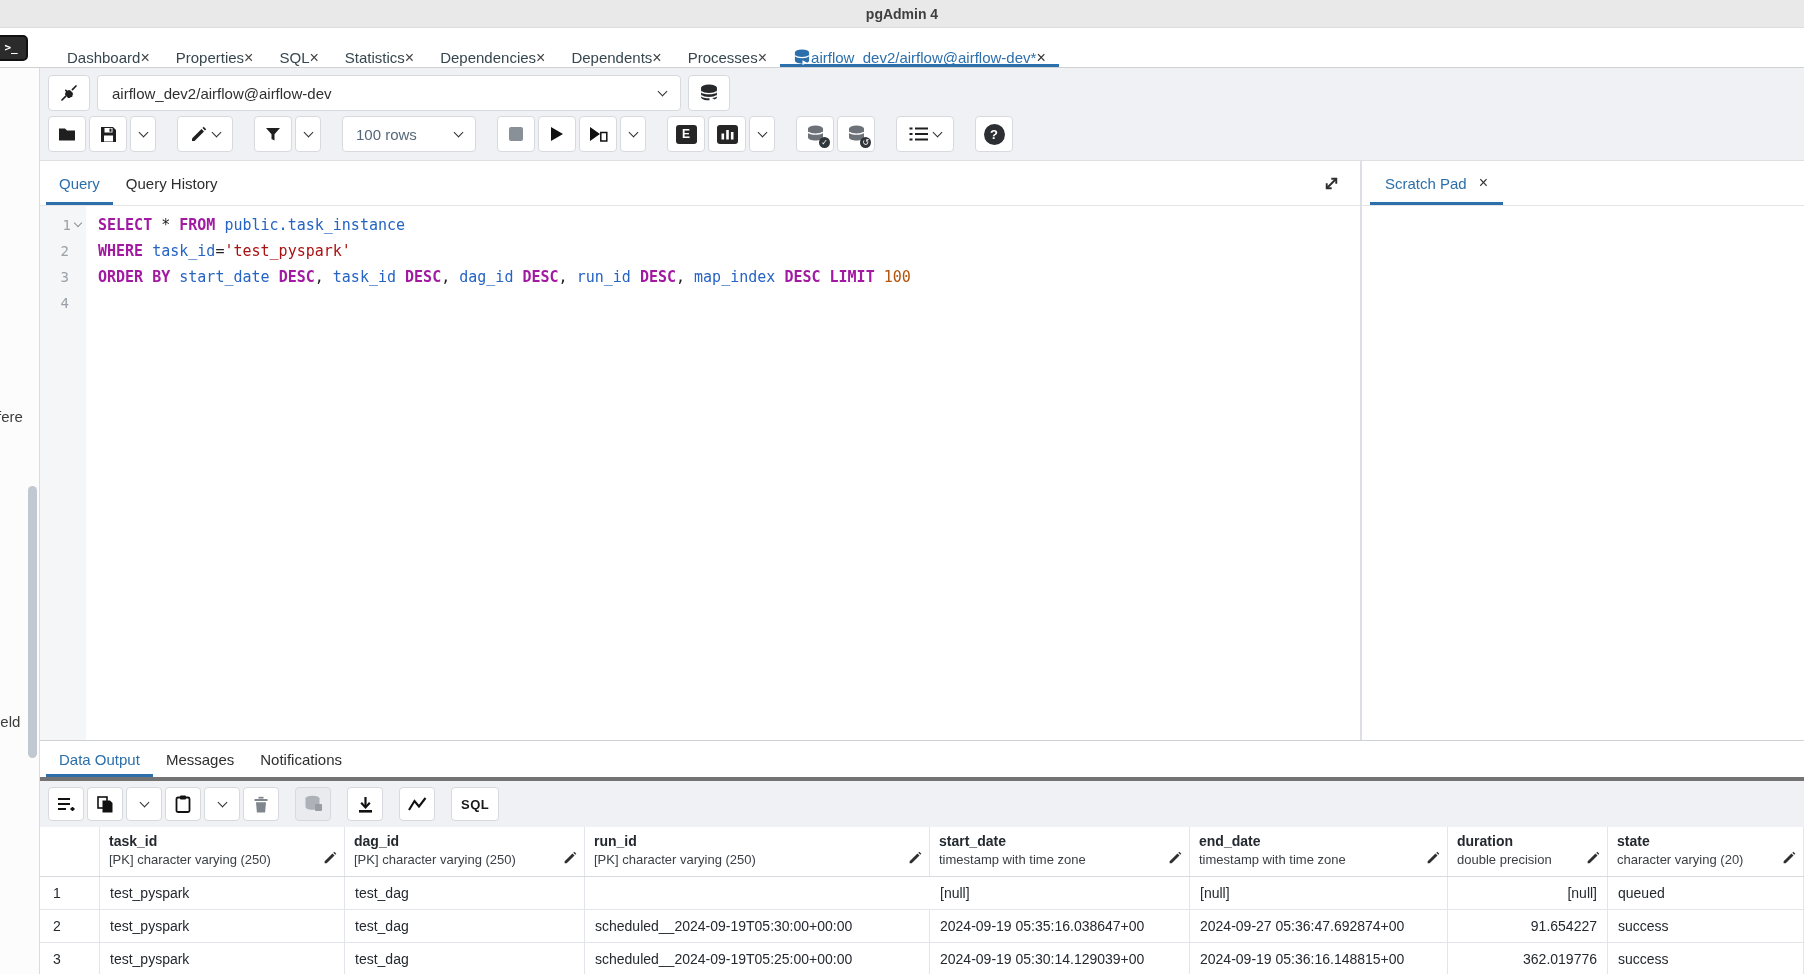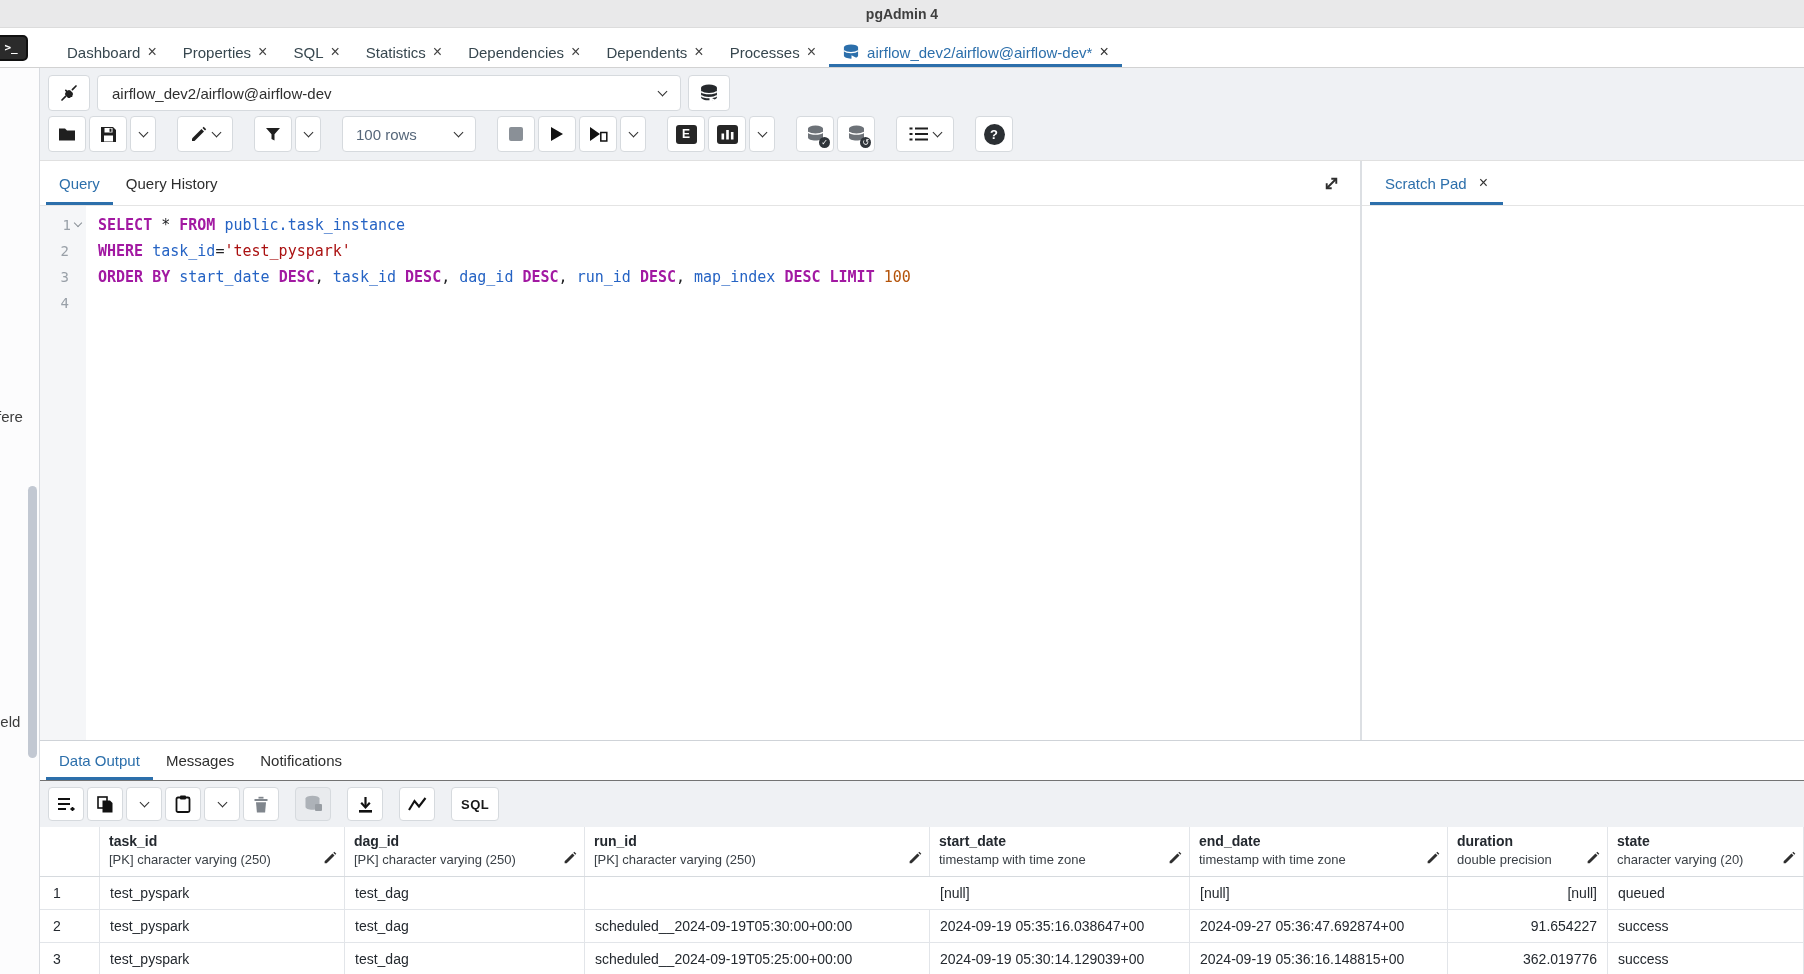--- a/index.html
+++ b/index.html
@@ -21,21 +21,21 @@
     background:#fff; border-bottom:1px solid #d2d2d2;
     display:flex; align-items:stretch;
   }
   .term-wrap { width:44px; display:flex; align-items:center; padding-left:0; }
   .term-icon {
     margin-left:-6px; width:34px; height:26px; background:#2b2b2b; border-radius:5px;
     border:2px solid #111; color:#fff; font-family:"DejaVu Sans Mono",monospace;
     font-size:11px; font-weight:bold; display:flex; align-items:center; justify-content:center;
   }
   .btabs { display:flex; align-items:stretch; margin-left:10px; }
-  .btab { display:flex; align-items:flex-start; gap:7px; padding:16px 13px; font-size:15px; color:#37474f; cursor:pointer; }
+  .btab { display:flex; align-items:flex-end; gap:0; padding:1px 13px; font-size:15px; color:#37474f; cursor:pointer; }
   .btab .x { color:#424242; font-size:16px; line-height:1; }
   .btab.active { color:#2c6fab; box-shadow:inset 0 -3px 0 #2c6fab; }
   .btab.active .x { color:#333; }
   
   .leftstrip {
     position:absolute; left:0; top:68px; width:40px; height:906px;
     background:#fcfcfd; border-right:1px solid #d8dbe0; overflow:hidden;
   }
   .clip-text { position:absolute; left:-3px; font-size:15px; color:#3c3c3c; white-space:nowrap; }
   .scroll-thumb { position:absolute; left:28px; top:418px; width:9px; height:272px; border-radius:5px; background:#c2c8d2; }
@@ -106,21 +106,21 @@
   .tok-num { color:#b45309; }
   .tok-pl { color:#202124; }
   .vdiv { width:2px; background:#dcdfe3; }
   .scratch { flex:1; display:flex; flex-direction:column; }
   .stabs { height:45px; display:flex; align-items:stretch; border-bottom:1px solid #e4e4e4; background:#fff; padding-left:8px; }
   .stab { display:flex; align-items:center; gap:12px; padding:0 15px; font-size:15px; color:#2c6fab; box-shadow:inset 0 -3px 0 #2c6fab; cursor:pointer; }
   .stab .x { color:#333; font-size:16px; }
   .scratch-body { flex:1; background:#fff; }
   
   .output { height:246px; display:flex; flex-direction:column; border-top:1px solid #cfd3d8; background:#eff1f4; }
-  .otabs { height:40px; background:#fff; border-bottom:1px solid #737373; display:flex; align-items:stretch; padding-left:6px; }
+  .otabs { height:40px; background:#fff; border-bottom:4px solid #737373; display:flex; align-items:stretch; padding-left:6px; }
   .otab { display:flex; align-items:center; padding:0 13px; font-size:15px; color:#2e2e2e; cursor:pointer; }
   .otab.active { color:#2c6fab; box-shadow:inset 0 -3px 0 #2c6fab; }
   .otoolbar { height:46px; display:flex; align-items:center; gap:3px; padding:0 8px; }
   .obtn { height:34px; min-width:36px; padding:0 5px; }
   .sql-btn { font-weight:bold; font-size:13px; color:#181818; padding:0 9px; letter-spacing:.5px; }
   .grid { flex:1; background:#fff; position:relative; overflow:hidden; }
   .ghead { display:flex; height:50px; border-bottom:1px solid #d6dade; background:#fff; }
   .gh { flex:none; position:relative; padding:6px 9px 0 9px; border-right:1px solid #e2e5e9; }
   .gh .nm { font-size:14px; font-weight:bold; color:#24292f; }
   .gh .tp { font-size:13px; color:#3a4046; margin-top:3px; }

